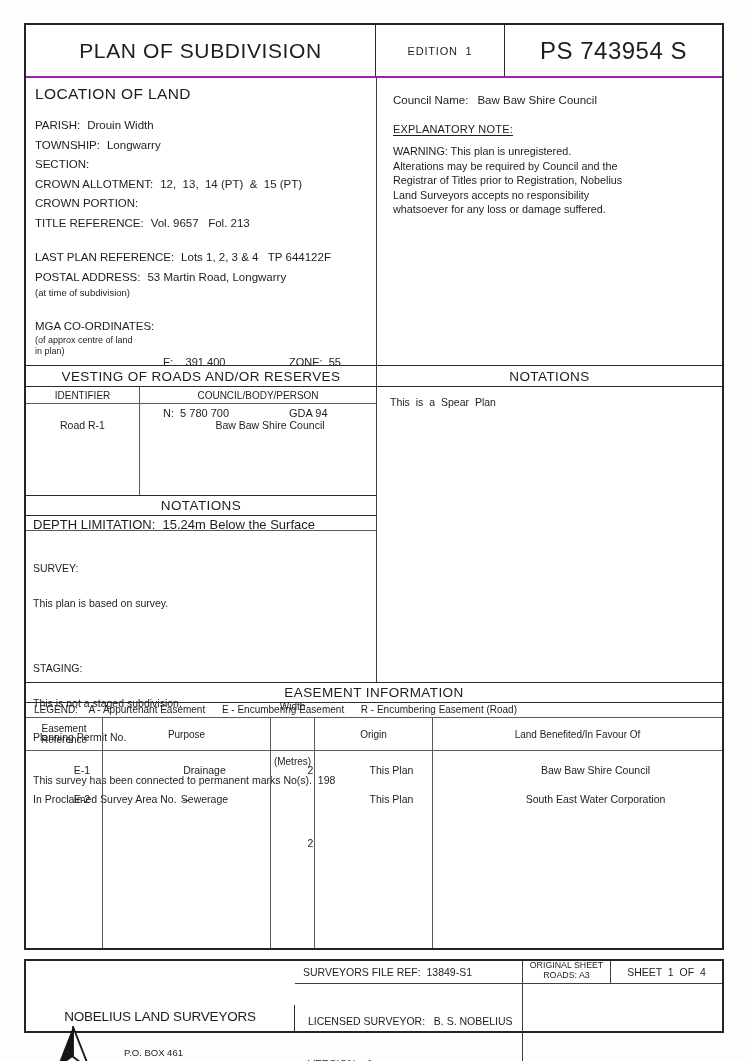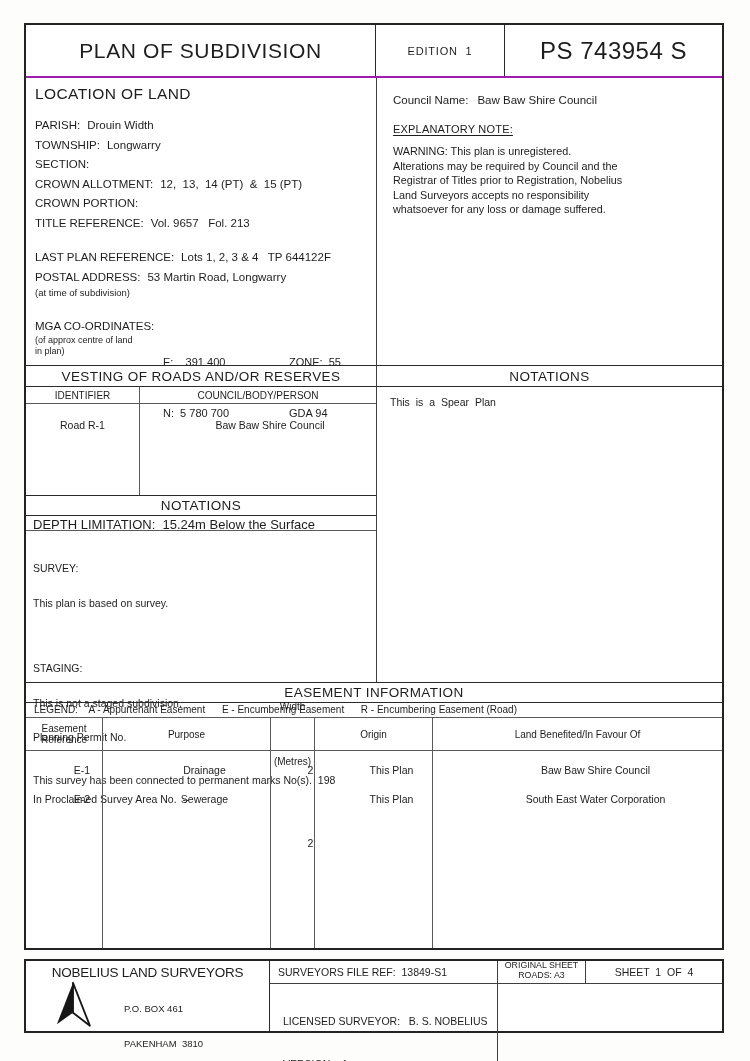--- a/index.html
+++ b/index.html
@@ -86,21 +86,21 @@
   .ec-land { flex: 1; }
   .ebody { flex: 1; display: flex; font-size: 10.5px; }
   .ebody-col { display: flex; flex-direction: column; padding-top: 13px; text-align: center; padding-left: 36px; }
   .ecell { height: 29px; }
 
   
   .footer-box {
     position: absolute; left: 24px; top: 959px; width: 700px; height: 74px;
     border: 2px solid #232323; background: #fff; display: flex;
   }
-  .f-left { width: 244px; flex: none; border-right: 1.6px solid #2a2a2a; position: relative; }
+  .f-left { width: 269px; flex: none; border-right: 1.6px solid #2a2a2a; position: relative; margin-top: 44px; }
   .f-company { text-align: center; margin-top: 4px; font-size: 13.5px; letter-spacing: -0.2px; }
   .f-logo { position: absolute; left: 24px; top: 20px; }
   .f-address { position: absolute; left: 98px; top: 19px; font-size: 9.5px; line-height: 11.5px; white-space: pre; }
   .f-right { flex: 1; display: flex; flex-direction: column; }
   .f-top { height: 23px; flex: none; border-bottom: 1.4px solid #3f3f3f; display: flex; }
   .f-fileref { width: 228px; border-right: 1.4px solid #3f3f3f; display: flex; align-items: center;
                padding-left: 8px; font-size: 10.5px; white-space: pre; }
   .f-orig { width: 88px; border-right: 1.4px solid #3f3f3f; display: flex; flex-direction: column;
             align-items: center; justify-content: flex-start; font-size: 8.8px; line-height: 9.6px; }
   .f-sheet { flex: 1; display: flex; align-items: center; justify-content: center; font-size: 10.5px; white-space: pre; }

